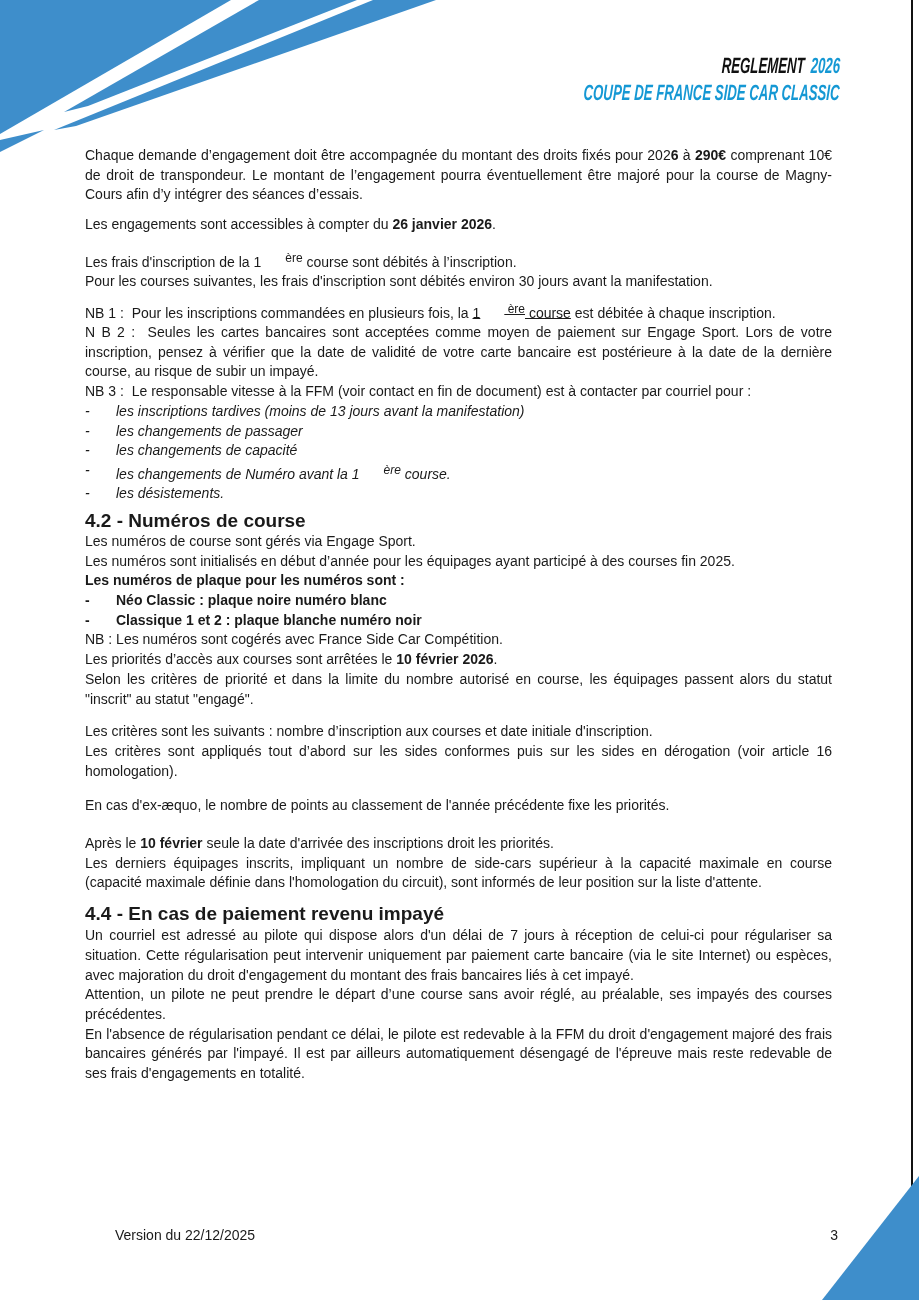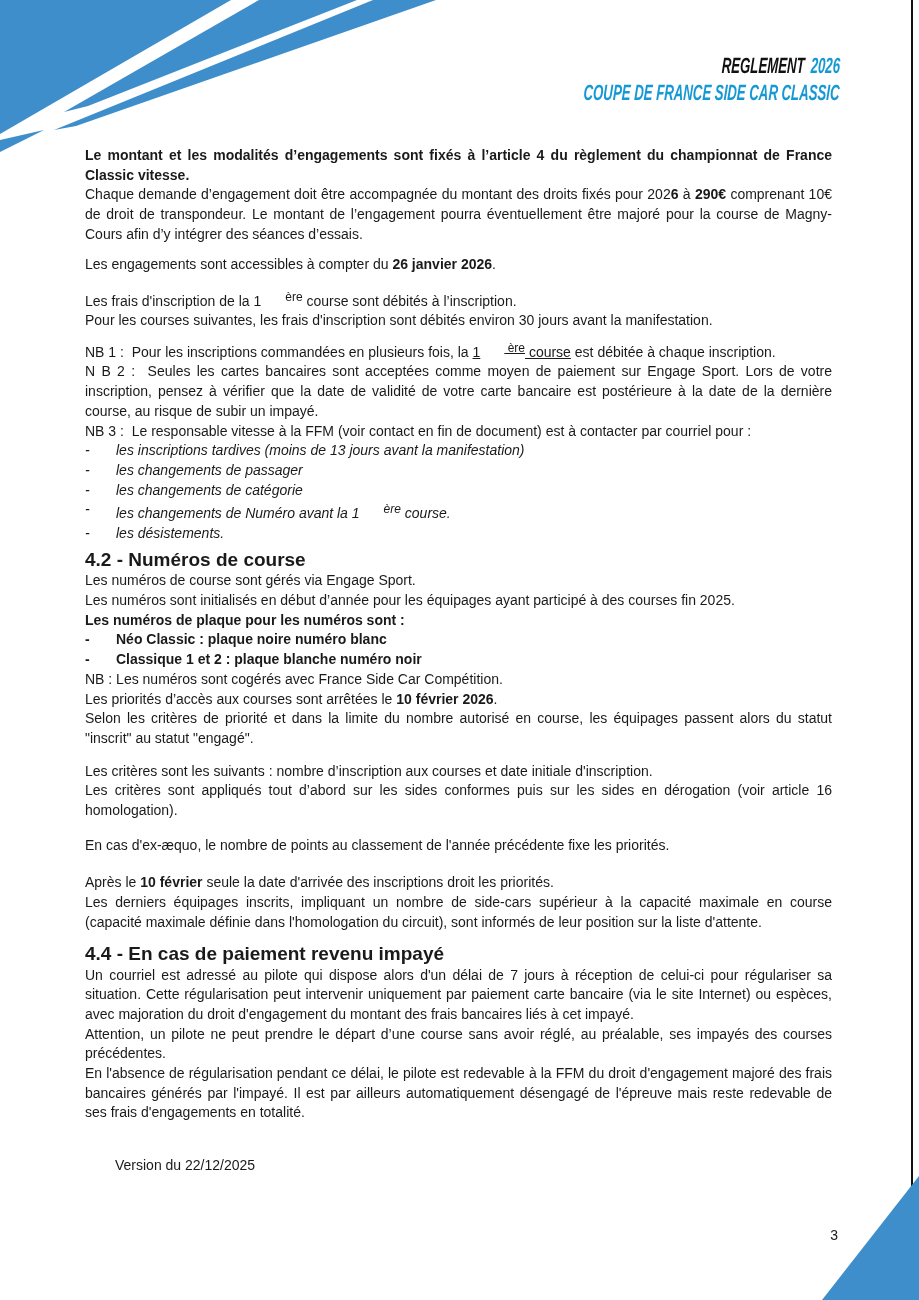--- a/index.html
+++ b/index.html
@@ -44,21 +44,21 @@
   .mt14{margin-top:14px !important;}
   .mt15{margin-top:15px !important;}
   .mt18{margin-top:18px !important;}
   .mb1{margin-bottom:1px !important;}
   .mb2{margin-bottom:2px !important;}
   .li{display:flex;margin-left:29px;}
   .li .dash{width:31px;flex:0 0 31px;font-weight:inherit;}
   .li.ital{font-style:italic;}
   .li.boldli{font-weight:bold;}
   
-  .footer-version{position:absolute;left:115px;top:1157px;font-size:14px;text-align:right;}
+  .footer-version{position:absolute;left:115px;top:1227px;font-size:14px;text-align:right;}
   .footer-page{position:absolute;right:81px;top:1227px;font-size:14px;}
 </style>
 </head>
 <body>
 
 <div class="page">
 
   <svg class="swoosh" width="919" height="170" viewBox="0 0 919 170">
     <polygon points="0,0 231,0 0,134" fill="#3E8ECB"></polygon>
     <polygon points="259,0 357,0 88,106 64,112" fill="#3E8ECB"></polygon>
@@ -71,39 +71,38 @@
   <div class="header-title">
     <div>
       <span class="title-line"><span class="t-black">REGLEMENT</span><span class="year-gap"></span><span class="t-blue">2026</span></span>
     </div>
     <div>
       <span class="title-line t-blue">COUPE DE FRANCE SIDE CAR CLASSIC</span>
     </div>
   </div>
 
   <div class="content">
-    <p class="just"><span class="sb">Le montant et les modalités d’engagements sont fixés à l’article 4 du règlement du championnat de France Classic vitesse.</span></p>
     <p class="just"><span>Chaque demande d’engagement doit être accompagnée du montant des droits fixés pour 202</span><span class="sb">6</span><span> à </span><span class="sb">290€</span><span> comprenant 10€ de droit de transpondeur. Le montant de l’engagement pourra éventuellement être majoré pour la course de Magny-Cours afin d’y intégrer des séances d’essais.</span></p>
     <p class="mt10"><span>Les engagements sont accessibles à compter du </span><span class="sb">26 janvier 2026</span><span>.</span></p>
     <p class="mt14"><span>Les frais d'inscription de la 1</span><span class="sp">ère</span><span> course sont débités à l’inscription.</span></p>
     <p><span>Pour les courses suivantes, les frais d'inscription sont débités environ 30 jours avant la manifestation.</span></p>
     <p class="mt8"><span class="si">NB 1 :&nbsp;&nbsp;Pour les inscriptions commandées en plusieurs fois, la </span><span class="si su">1</span><span class="si su sp"> ère</span><span class="si su"> course</span><span class="si"> est débitée à chaque inscription.</span></p>
     <p class="just"><span class="si">N B 2 :&nbsp;&nbsp;Seules les cartes bancaires sont acceptées comme moyen de paiement sur Engage Sport. Lors de votre inscription, pensez à vérifier que la date de validité de votre carte bancaire est postérieure à la date de la dernière course, au risque de subir un impayé.</span></p>
     <p><span class="si">NB 3 :&nbsp;&nbsp;Le responsable vitesse à la FFM (voir contact en fin de document) est à contacter par courriel pour :</span></p>
     <div class="li ital blk">
         <span class="dash">-</span>
         <span><span class="si">les inscriptions tardives (moins de 13 jours avant la manifestation)</span></span>
       </div>
     <div class="li ital blk">
         <span class="dash">-</span>
         <span><span class="si">les changements de passager</span></span>
       </div>
     <div class="li ital blk">
         <span class="dash">-</span>
-        <span><span class="si">les changements de catégorie</span></span>
+        <span><span class="si">les changements de capacité</span></span>
       </div>
     <div class="li ital blk">
         <span class="dash">-</span>
         <span><span class="si">les changements de Numéro avant la 1</span><span class="si sp">ère</span><span class="si"> course.</span></span>
       </div>
     <div class="li ital blk">
         <span class="dash">-</span>
         <span><span class="si">les désistements.</span></span>
       </div>
 

